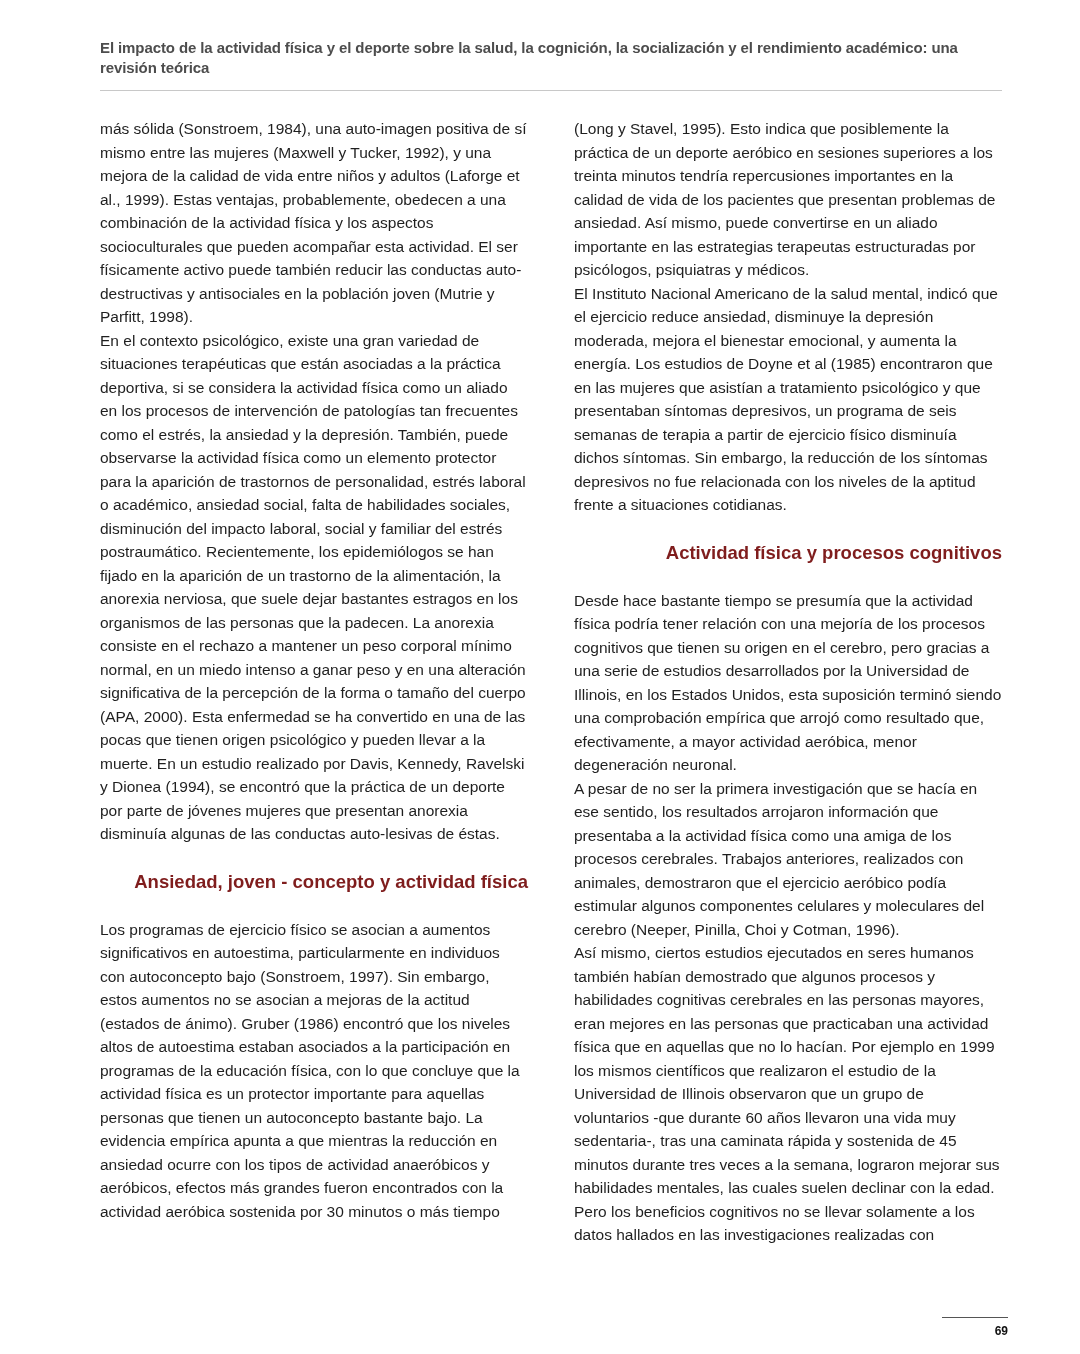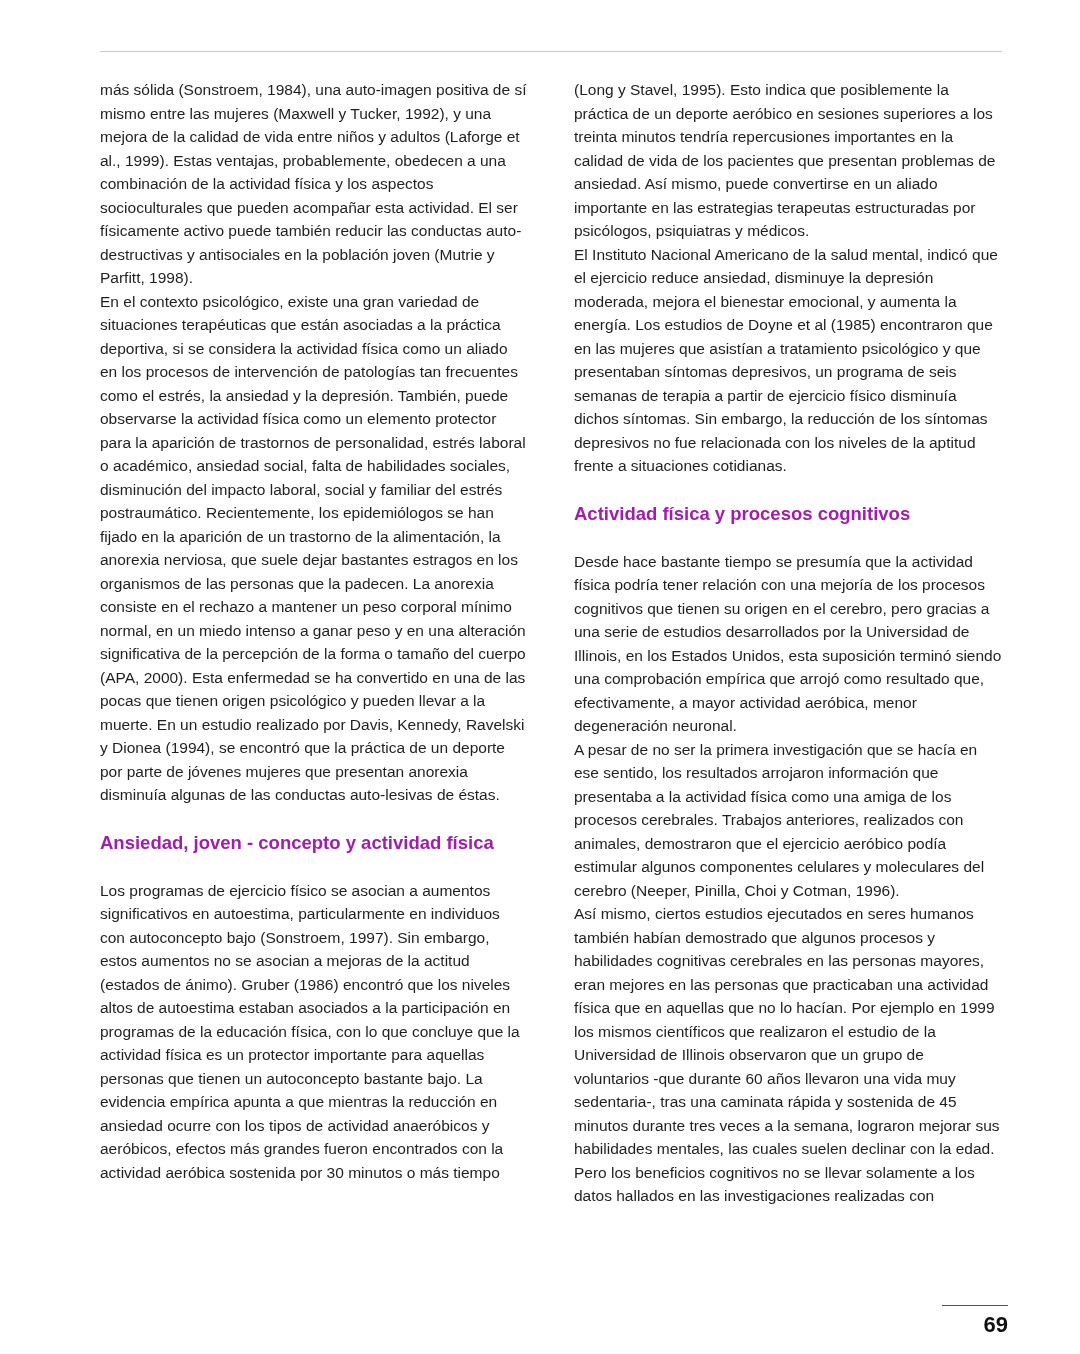--- a/index.html
+++ b/index.html
@@ -41,42 +41,44 @@
     font-size: 15.5px;
     line-height: 23.5px;
     text-align: left;
   }
   .column p {
     margin: 0;
   }
   .section-heading {
     font-size: 18.5px;
     font-weight: bold;
-    color: #a21caf;
+    color: #7f1d1d;
     margin: 25px 0 25px 0;
     line-height: 1.2;
+    text-align: right;
   }
   .footer-pagenum {
     position: absolute;
     right: 72px;
     bottom: 16px;
     width: 66px;
     border-top: 1px solid #555555;
     padding-top: 6px;
     text-align: right;
-    font-size: 22px;
+    font-size: 12px;
     font-weight: bold;
     color: #111111;
   }
 </style>
 </head>
 <body>
 
 <div class="page">
 
+  <div class="running-head">El impacto de la actividad física y el deporte sobre la salud, la cognición, la socialización y el rendimiento académico: una revisión teórica</div>
 
   <hr class="header-divider">
 
   <div class="columns">
 
     <div class="column">
       <p>más sólida (Sonstroem, 1984), una auto-imagen positiva de sí mismo entre las mujeres (Maxwell y Tucker, 1992), y una mejora de la calidad de vida entre niños y adultos (Laforge et al., 1999). Estas ventajas, probablemente, obedecen a una combinación de la actividad física y los aspectos socioculturales que pueden acompañar esta actividad. El ser físicamente activo puede también reducir las conductas auto-destructivas y antisociales en la población joven (Mutrie y Parfitt, 1998).</p>
       <p>En el contexto psicológico, existe una gran variedad de situaciones terapéuticas que están asociadas a la práctica deportiva, si se considera la actividad física como un aliado en los procesos de intervención de patologías tan frecuentes como el estrés, la ansiedad y la depresión. También, puede observarse la actividad física como un elemento protector para la aparición de trastornos de personalidad, estrés laboral o académico, ansiedad social, falta de habilidades sociales, disminución del impacto laboral, social y familiar del estrés postraumático. Recientemente, los epidemiólogos se han fijado en la aparición de un trastorno de la alimentación, la anorexia nerviosa, que suele dejar bastantes estragos en los organismos de las personas que la padecen. La anorexia consiste en el rechazo a mantener un peso corporal mínimo normal, en un miedo intenso a ganar peso y en una alteración significativa de la percepción de la forma o tamaño del cuerpo (APA, 2000). Esta enfermedad se ha convertido en una de las pocas que tienen origen psicológico y pueden llevar a la muerte. En un estudio realizado por Davis, Kennedy, Ravelski y Dionea (1994), se encontró que la práctica de un deporte por parte de jóvenes mujeres que presentan anorexia disminuía algunas de las conductas auto-lesivas de éstas.</p>
       <h2 class="section-heading">Ansiedad, joven - concepto y actividad física</h2>
       <p>Los programas de ejercicio físico se asocian a aumentos significativos en autoestima, particularmente en individuos con autoconcepto bajo (Sonstroem, 1997). Sin embargo, estos aumentos no se asocian a mejoras de la actitud (estados de ánimo). Gruber (1986) encontró que los niveles altos de autoestima estaban asociados a la participación en programas de la educación física, con lo que concluye que la actividad física es un protector importante para aquellas personas que tienen un autoconcepto bastante bajo. La evidencia empírica apunta a que mientras la reducción en ansiedad ocurre con los tipos de actividad anaeróbicos y aeróbicos, efectos más grandes fueron encontrados con la actividad aeróbica sostenida por 30 minutos o más tiempo</p>

